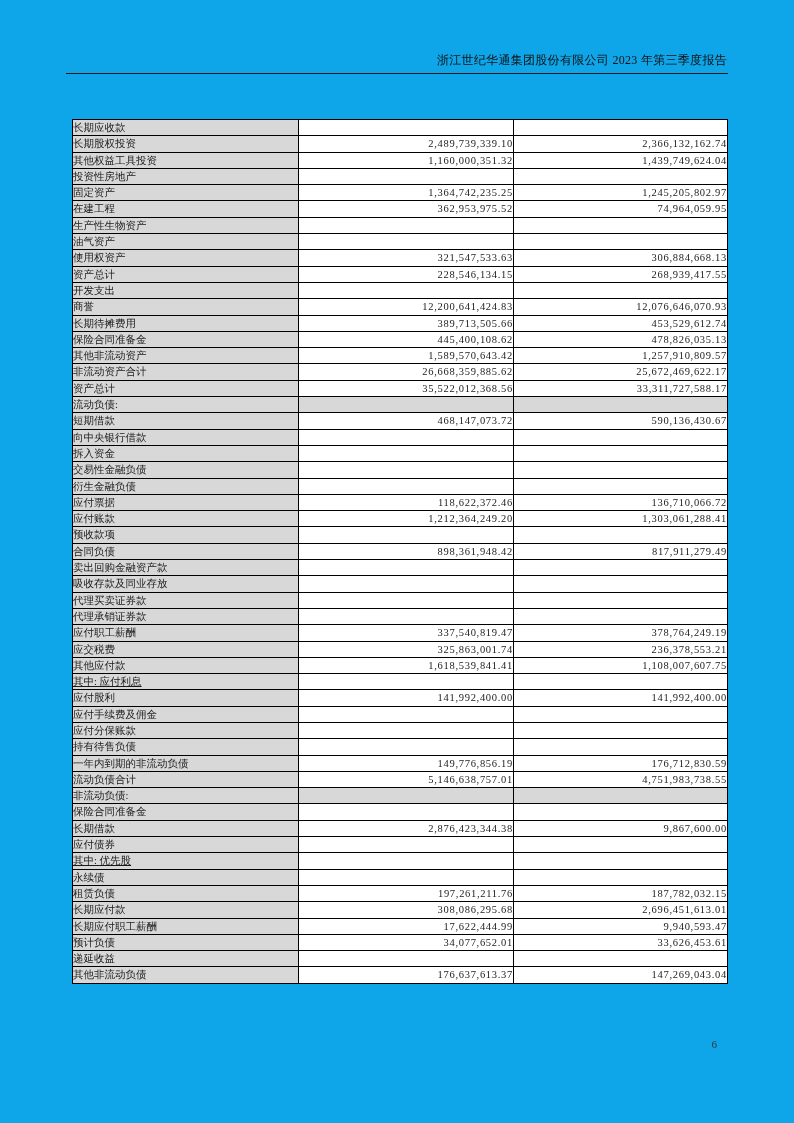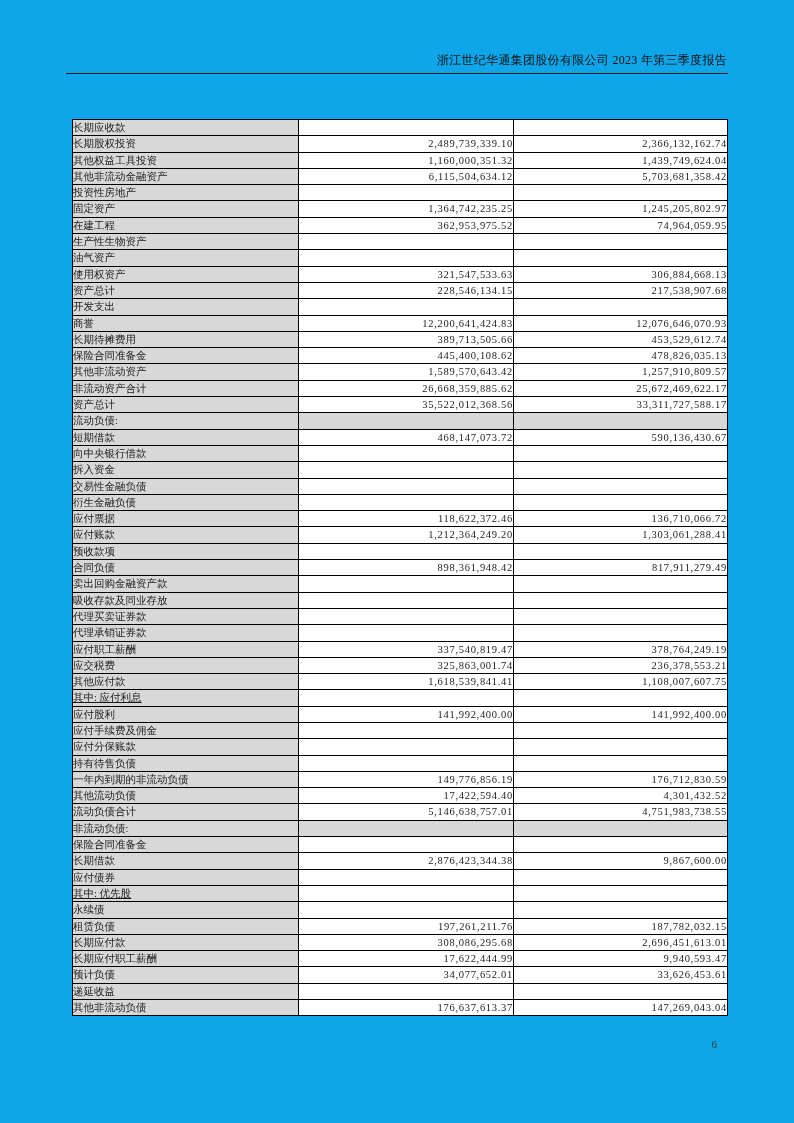--- a/index.html
+++ b/index.html
@@ -97,25 +97,20 @@
           <td class="label-cell indent-1">长期股权投资</td>
           <td class="value-cell">2,489,739,339.10</td>
           <td class="value-cell">2,366,132,162.74</td>
         </tr>
         <tr>
           <td class="label-cell indent-1">其他权益工具投资</td>
           <td class="value-cell">1,160,000,351.32</td>
           <td class="value-cell">1,439,749,624.04</td>
         </tr>
         <tr>
-          <td class="label-cell indent-1">其他非流动金融资产</td>
-          <td class="value-cell">6,115,504,634.12</td>
-          <td class="value-cell">5,703,681,358.42</td>
-        </tr>
-        <tr>
           <td class="label-cell indent-1">投资性房地产</td>
           <td class="value-cell"></td>
           <td class="value-cell"></td>
         </tr>
         <tr>
           <td class="label-cell indent-1">固定资产</td>
           <td class="value-cell">1,364,742,235.25</td>
           <td class="value-cell">1,245,205,802.97</td>
         </tr>
         <tr>
@@ -134,21 +129,21 @@
           <td class="value-cell"></td>
         </tr>
         <tr>
           <td class="label-cell indent-1">使用权资产</td>
           <td class="value-cell">321,547,533.63</td>
           <td class="value-cell">306,884,668.13</td>
         </tr>
         <tr>
           <td class="label-cell indent-1">资产总计</td>
           <td class="value-cell">228,546,134.15</td>
-          <td class="value-cell">217,538,907.68</td>
+          <td class="value-cell">268,939,417.55</td>
         </tr>
         <tr>
           <td class="label-cell indent-1">开发支出</td>
           <td class="value-cell"></td>
           <td class="value-cell"></td>
         </tr>
         <tr>
           <td class="label-cell indent-1">商誉</td>
           <td class="value-cell">12,200,641,424.83</td>
           <td class="value-cell">12,076,646,070.93</td>
@@ -287,25 +282,20 @@
           <td class="label-cell indent-1">持有待售负债</td>
           <td class="value-cell"></td>
           <td class="value-cell"></td>
         </tr>
         <tr>
           <td class="label-cell indent-1">一年内到期的非流动负债</td>
           <td class="value-cell">149,776,856.19</td>
           <td class="value-cell">176,712,830.59</td>
         </tr>
         <tr>
-          <td class="label-cell indent-1">其他流动负债</td>
-          <td class="value-cell">17,422,594.40</td>
-          <td class="value-cell">4,301,432.52</td>
-        </tr>
-        <tr>
           <td class="label-cell indent-0">流动负债合计</td>
           <td class="value-cell">5,146,638,757.01</td>
           <td class="value-cell">4,751,983,738.55</td>
         </tr>
         <tr class="section-row">
           <td class="label-cell indent-0">非流动负债:</td>
           <td class="value-cell"></td>
           <td class="value-cell"></td>
         </tr>
         <tr>

